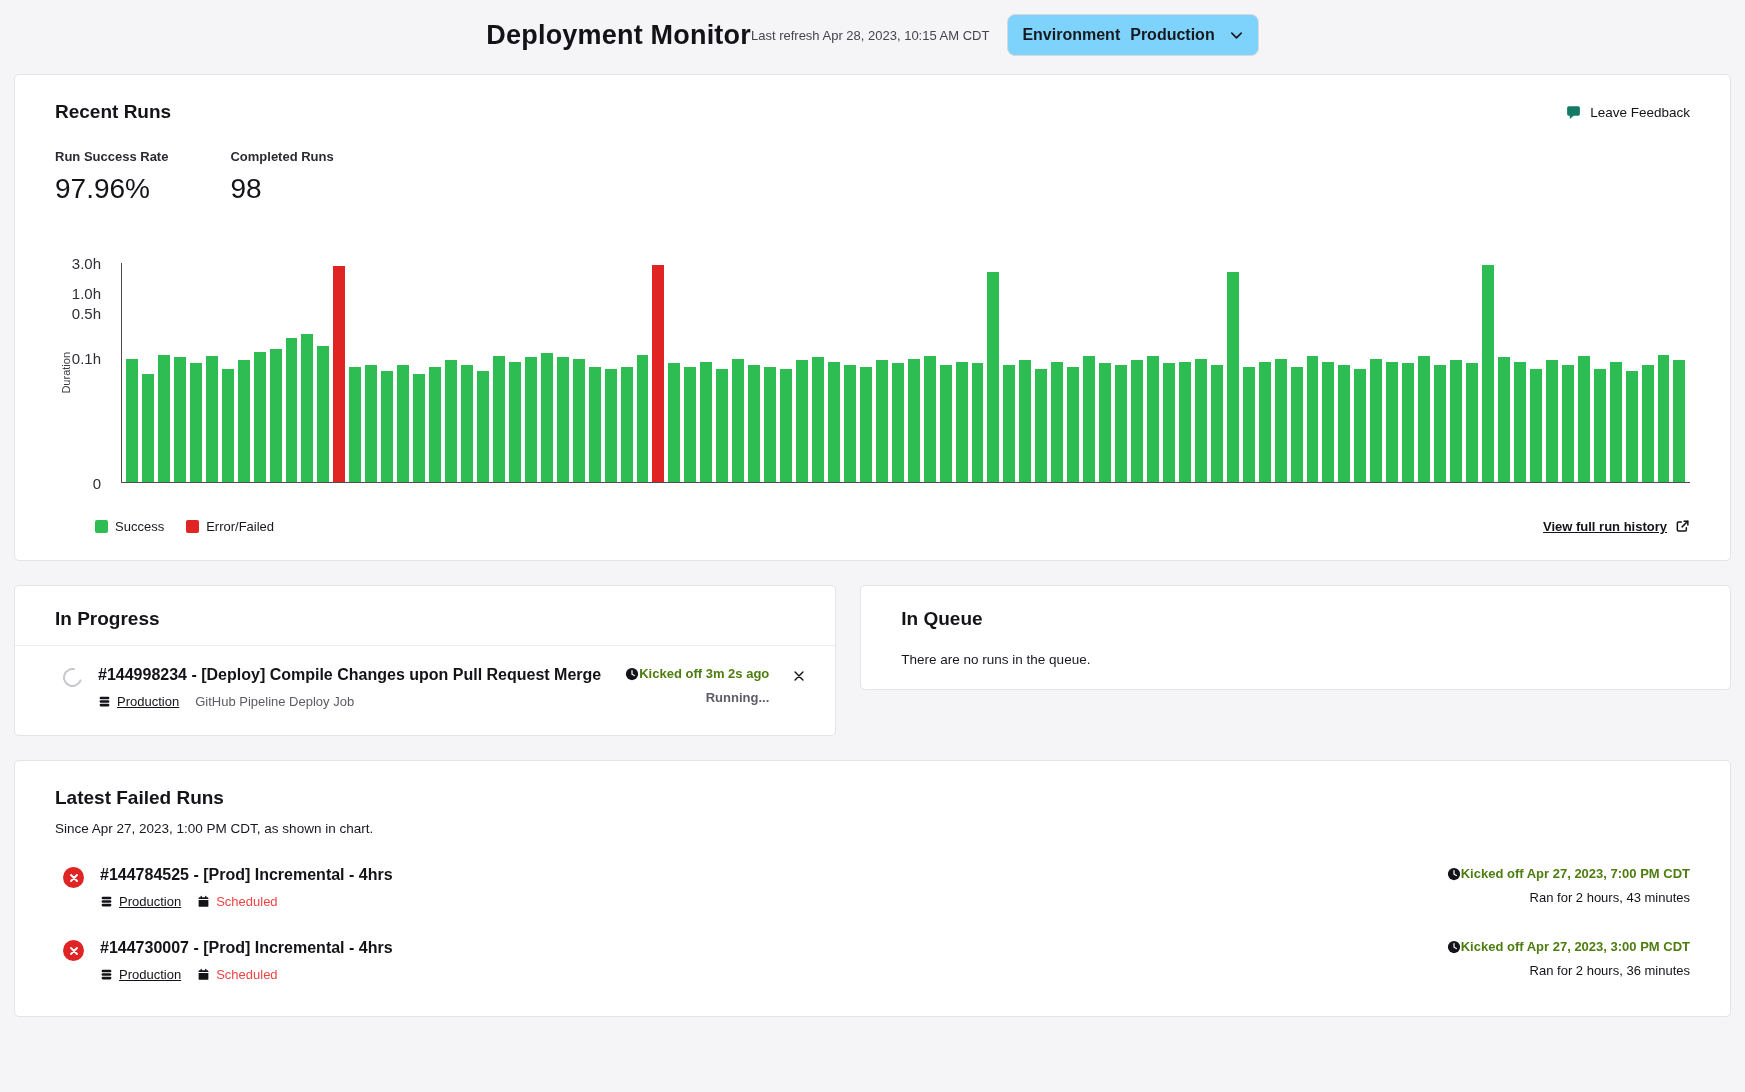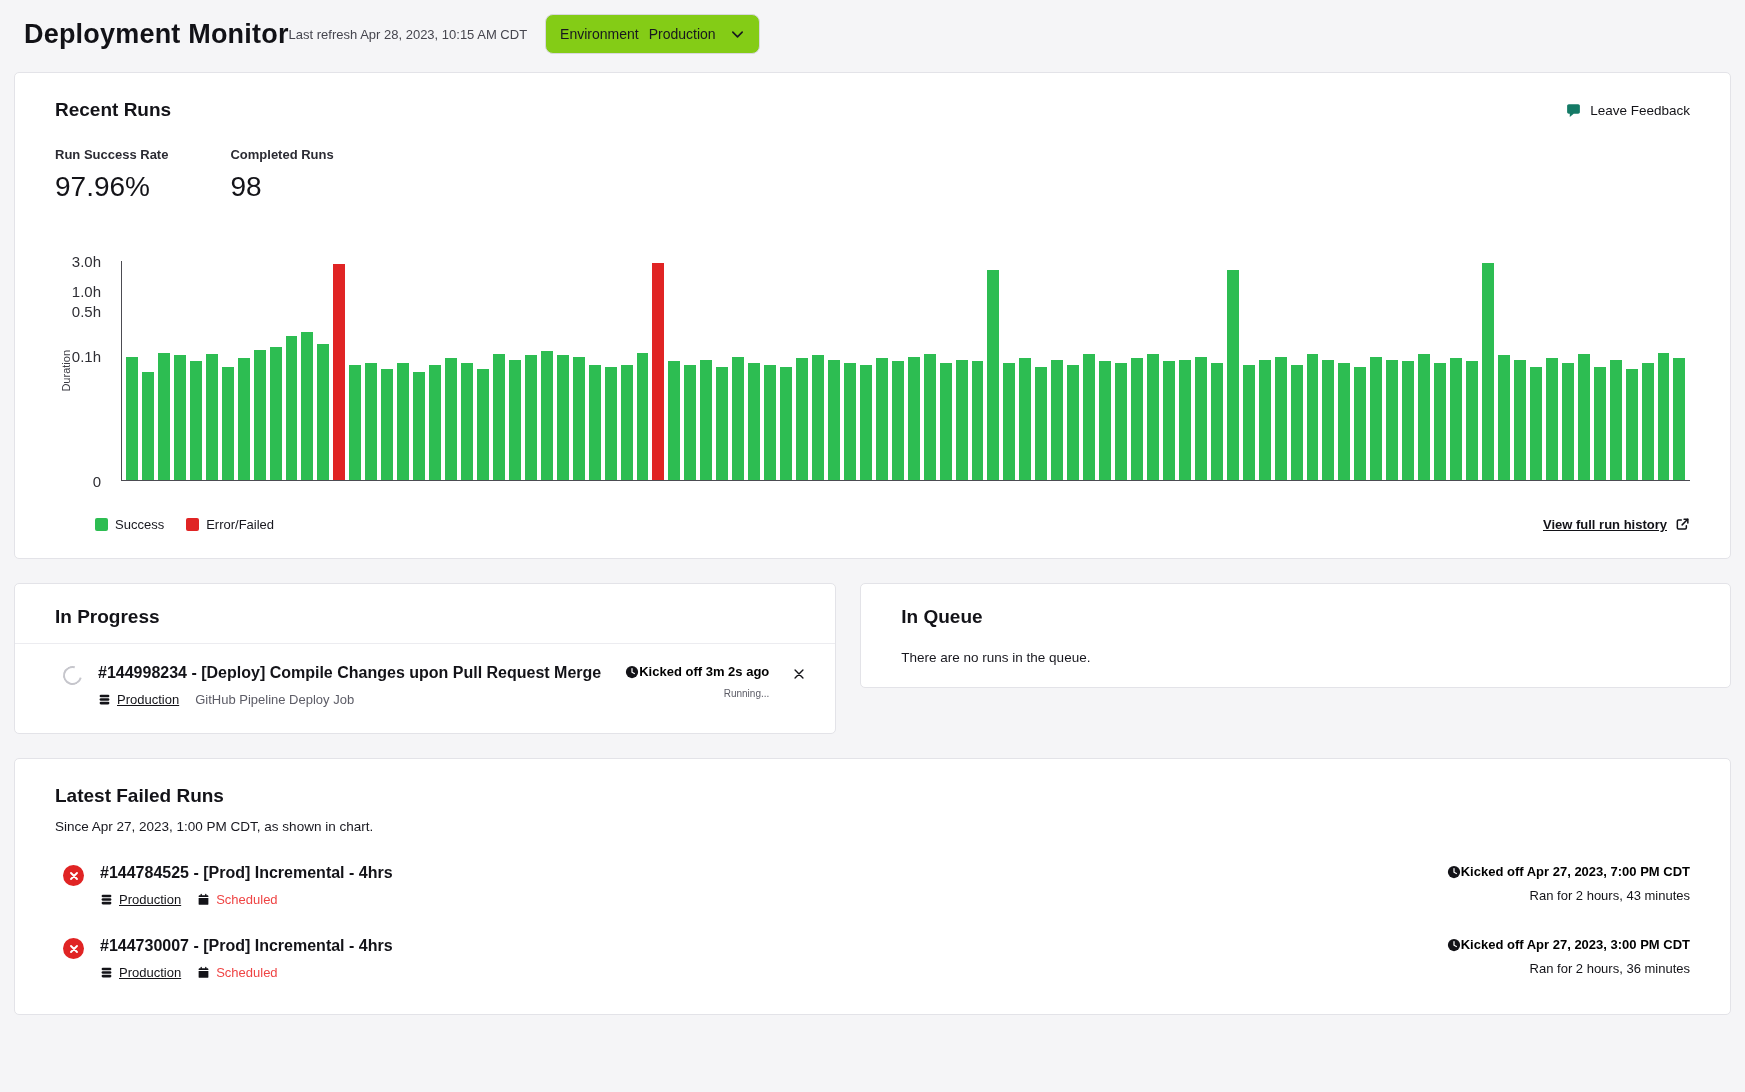--- a/index.html
+++ b/index.html
@@ -4,29 +4,30 @@
 <style>
   * { margin:0; padding:0; box-sizing:border-box; }
   html,body { width:1745px; height:1092px; }
   body {
     background:#f5f5f7;
     font-family:"Liberation Sans", sans-serif;
     color:#18181f;
     overflow:hidden;
   }
   
-  .topbar { display:flex; justify-content:flex-start; align-items:center; padding:14px 14px 4px 24px; }
+  .topbar { display:flex; justify-content:center; align-items:center; padding:14px 14px 4px 14px; }
   .page-title { font-size:27px; font-weight:700; letter-spacing:.2px; color:#121217; }
   .topbar-right { display:flex; align-items:center; gap:18px; }
   .last-refresh { font-size:13px; color:#45454e; }
   .env-select {
     display:flex; align-items:center; gap:10px;
-    background:#84cc16; border:1px solid #d8d8de; border-radius:8px;
-    padding:11px 14px; font-size:14px; color:#18181f; cursor:pointer;
+    background:#7dd3fc; border:1px solid #d8d8de; border-radius:8px;
+    padding:11px 14px; font-size:16px; color:#18181f; cursor:pointer;
     font-family:inherit;
+    font-weight:bold;
   }
   .env-select .chev { display:flex; margin-left:4px; }
   
   .card { background:#fff; border:1px solid #e3e3e8; border-radius:5px; }
   .section-title { font-size:19px; font-weight:700; color:#131318; }
   
   .recent-runs { margin:14px 14px 0; padding:26px 40px 26px; }
   .recent-head { display:flex; justify-content:space-between; align-items:center; }
   .feedback { display:flex; align-items:center; gap:8px; font-size:13.5px; color:#131318; cursor:pointer; text-decoration:none; }
   .stats { display:flex; gap:62px; margin-top:26px; }
@@ -61,22 +62,22 @@
     border:2px solid #c6c6cc; border-right-color:transparent; transform:rotate(-30deg);
   }
   .run-main { margin-left:16px; min-width:0; }
   .run-title { font-size:16px; font-weight:700; color:#131318; }
   .run-meta { display:flex; align-items:center; gap:16px; margin-top:10px; font-size:13px; }
   .env-link { display:flex; align-items:center; gap:6px; }
   .env-link .link-text { color:#131318; text-decoration:underline; font-weight:500; cursor:pointer; }
   .job-label { color:#5c5c66; }
   .meta-plain { display:flex; align-items:center; gap:6px; color:#ef4444; }
   .right-col { margin-left:auto; display:flex; flex-direction:column; align-items:flex-end; gap:9px; flex:none; }
-  .kicked { display:flex; align-items:center; font-size:13px; font-weight:600; color:#000000; white-space:nowrap; }
-  .running-label { font-size:10px; color:#5c5c66; }
+  .kicked { display:flex; align-items:center; font-size:13px; font-weight:600; color:#4d7c0f; white-space:nowrap; }
+  .running-label { font-size:13px; color:#5c5c66;font-weight:bold; }
   .duration-label { font-size:13px; color:#131318; }
   .close-btn { background:none; border:none; cursor:pointer; margin-left:20px; padding:3px; display:flex; flex:none; }
   .in-queue { flex:1 1 0; padding:22px 40px; }
   .queue-empty { font-size:13.5px; color:#18181f; margin-top:22px; }
   
   .failed-card { margin:24px 14px 14px; padding:26px 40px 34px; }
   .failed-sub { font-size:13.5px; color:#18181f; margin-top:12px; }
   .failed-run { display:flex; align-items:flex-start; margin-top:30px; padding-left:8px; }
   .fail-badge {
     width:21px; height:21px; border-radius:50%; background:var(--failed,#e02424);

